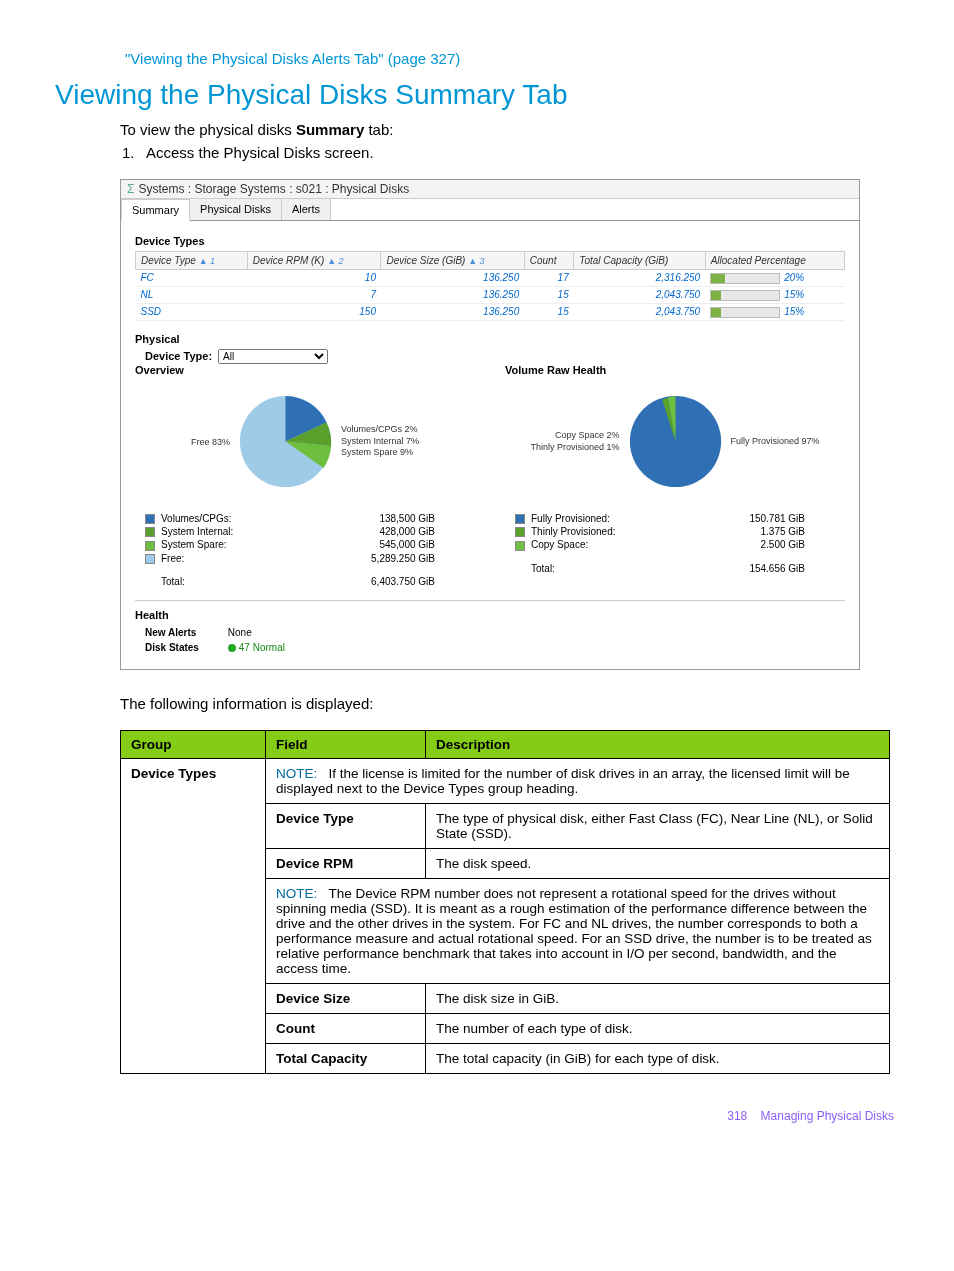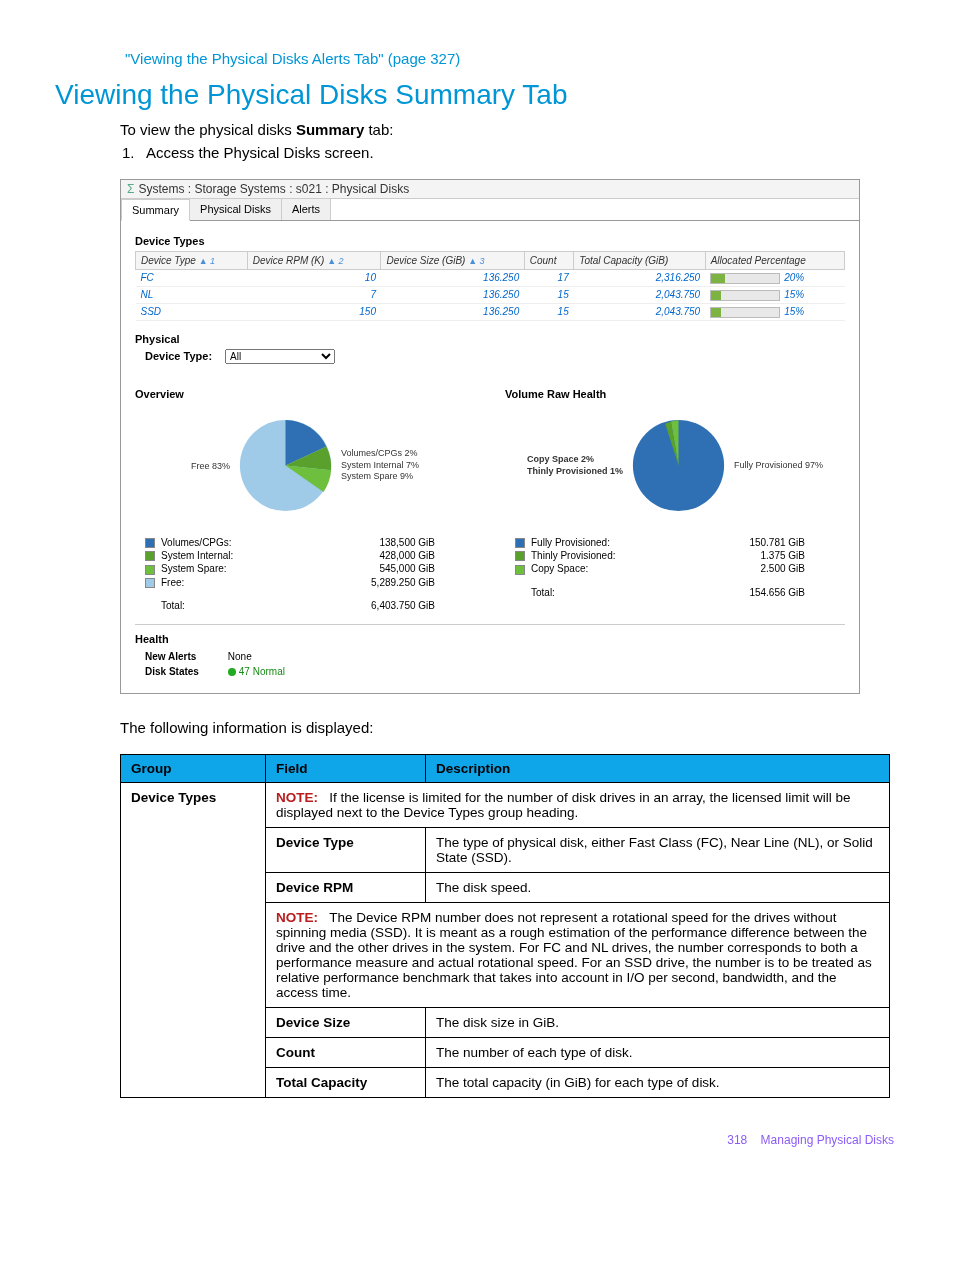--- a/index.html
+++ b/index.html
@@ -17,40 +17,40 @@
   .tab { padding:4px 10px; border-right:1px solid #ccc; background:#f0f0f0; }
   .tab.active { background:#fff; border-bottom:1px solid #fff; margin-bottom:-1px; border-top:1px solid #ccc; border-left:1px solid #ccc;}
   .inner { padding: 8px 14px 14px 14px; font-size:11px; }
   .group-head { font-weight:bold; font-size:11px; margin: 6px 0 4px 0;}
   .devtbl { width:100%; border-collapse:collapse; font-size:10px; margin-bottom:12px;font-style:italic;}
   .devtbl th { background:#f5f5f5; border:1px solid #ccc; padding:3px 5px; text-align:left; font-weight:normal; color:#333; }
   .devtbl td { border-bottom:1px solid #eee; padding:2px 5px; color:#0066cc;margin-left:45px; }
   .sortmark { color:#4a90d9; font-size:9px; }
   .bar { display:inline-block; width:70px; height:11px; background:#e8e8e8; border:1px solid #bbb; vertical-align:middle; position:relative; margin-right:4px;}
   .barfill { background:#7cb342; height:100%; display:block;}
-  .caprow { display:flex; align-items:center; gap:13px; margin:4px 0 24px 10px; font-size:11px;}
+  .caprow { display:flex; align-items:center; gap:6px; margin:4px 0 0 10px; font-size:11px;}
   .caprow select { font-size:10px; width:110px;}
   .two-col { display:flex; gap:30px; }
   .col { flex:1; }
   .col-head { font-weight:bold; font-size:11px; margin-bottom:6px;}
   .pie-wrap { position:relative; height:120px; display:flex; align-items:center; justify-content:center; gap:8px;}
   .pie-legend-side { font-size:9px; color:#333; line-height:1.3;}
   .pie-left-label { font-size:9px; color:#333;}
   .legend-rows { font-size:10px; margin-top:10px;}
   .legend-rows .lr { display:flex; justify-content:space-between; padding:1px 40px 1px 10px;}
   .swatch { display:inline-block; width:10px; height:10px; margin-right:6px; vertical-align:middle; border:1px solid #888;}
   .hr { border:none; border-top:1px solid #ccc; margin:12px 0 8px 0;}
   .health-row { font-size:10px; padding:2px 0 2px 10px;}
   .health-row b { display:inline-block; width:80px;}
   .health-dot { display:inline-block; width:8px; height:8px; border-radius:50%; background:#2a2; vertical-align:middle; margin-right:3px;}
   .follow { margin-left:60px; margin-bottom:18px; font-size:15px;}
   table.infotbl { margin-left:60px; width: 770px; border-collapse:collapse; font-size:13.5px; }
-  table.infotbl th { text-align:left; border:1px solid #000; padding:6px 10px; background:#0ea5e9; font-weight:bold; }
+  table.infotbl th { text-align:left; border:1px solid #000; padding:6px 10px; background:#84cc16; font-weight:bold; }
   table.infotbl td { border:1px solid #000; padding:7px 10px; vertical-align:top; }
-  .noteblue { color:#b91c1c; font-weight:bold; }
+  .noteblue { color:#0369a1; font-weight:normal; }
   .footer { margin-top: 35px; font-size: 12px; color:#8b5cf6;text-align:right; }
   .footer .pn { margin-right: 10px; }
   .bo { font-weight:bold; }
   .devtbl .pctcell { color:#0066cc; white-space:nowrap;}
   .col1cell { border-left:1px solid #000; border-right:1px solid #000; }
 </style>
 </head>
 <body>
 
 <div class="top-link">"Viewing the Physical Disks Alerts Tab" (page 327)</div>
@@ -160,21 +160,21 @@
         <div class="legend-rows">
           <div class="lr">
             <span><span style="display:inline-block;width:16px;"></span><span>Total:</span></span>
             <span>6,403.750 GiB</span>
           </div>
         </div>
       </div>
       <div class="col">
         <div class="col-head">Volume Raw Health</div>
         <div class="pie-wrap">
-          <div class="pie-legend-side" style="font-weight:bold;">
+          <div class="pie-legend-side" style="text-align:right;">
             <div>Copy Space 2%</div>
             <div>Thinly Provisioned 1%</div>
           </div>
           <svg width="95" height="95" viewBox="0 0 100 100">
             <circle cx="50" cy="50" r="48" fill="#2f6fb3"></circle>
             <path d="M50 50 L50 2 A48 48 0 0 0 42 4 Z" fill="#6fbf3f"></path>
             <path d="M50 50 L42 4 A48 48 0 0 0 36 6 Z" fill="#5aa02c"></path>
           </svg>
           <div class="pie-legend-side">
             <div>Fully Provisioned 97%</div>

